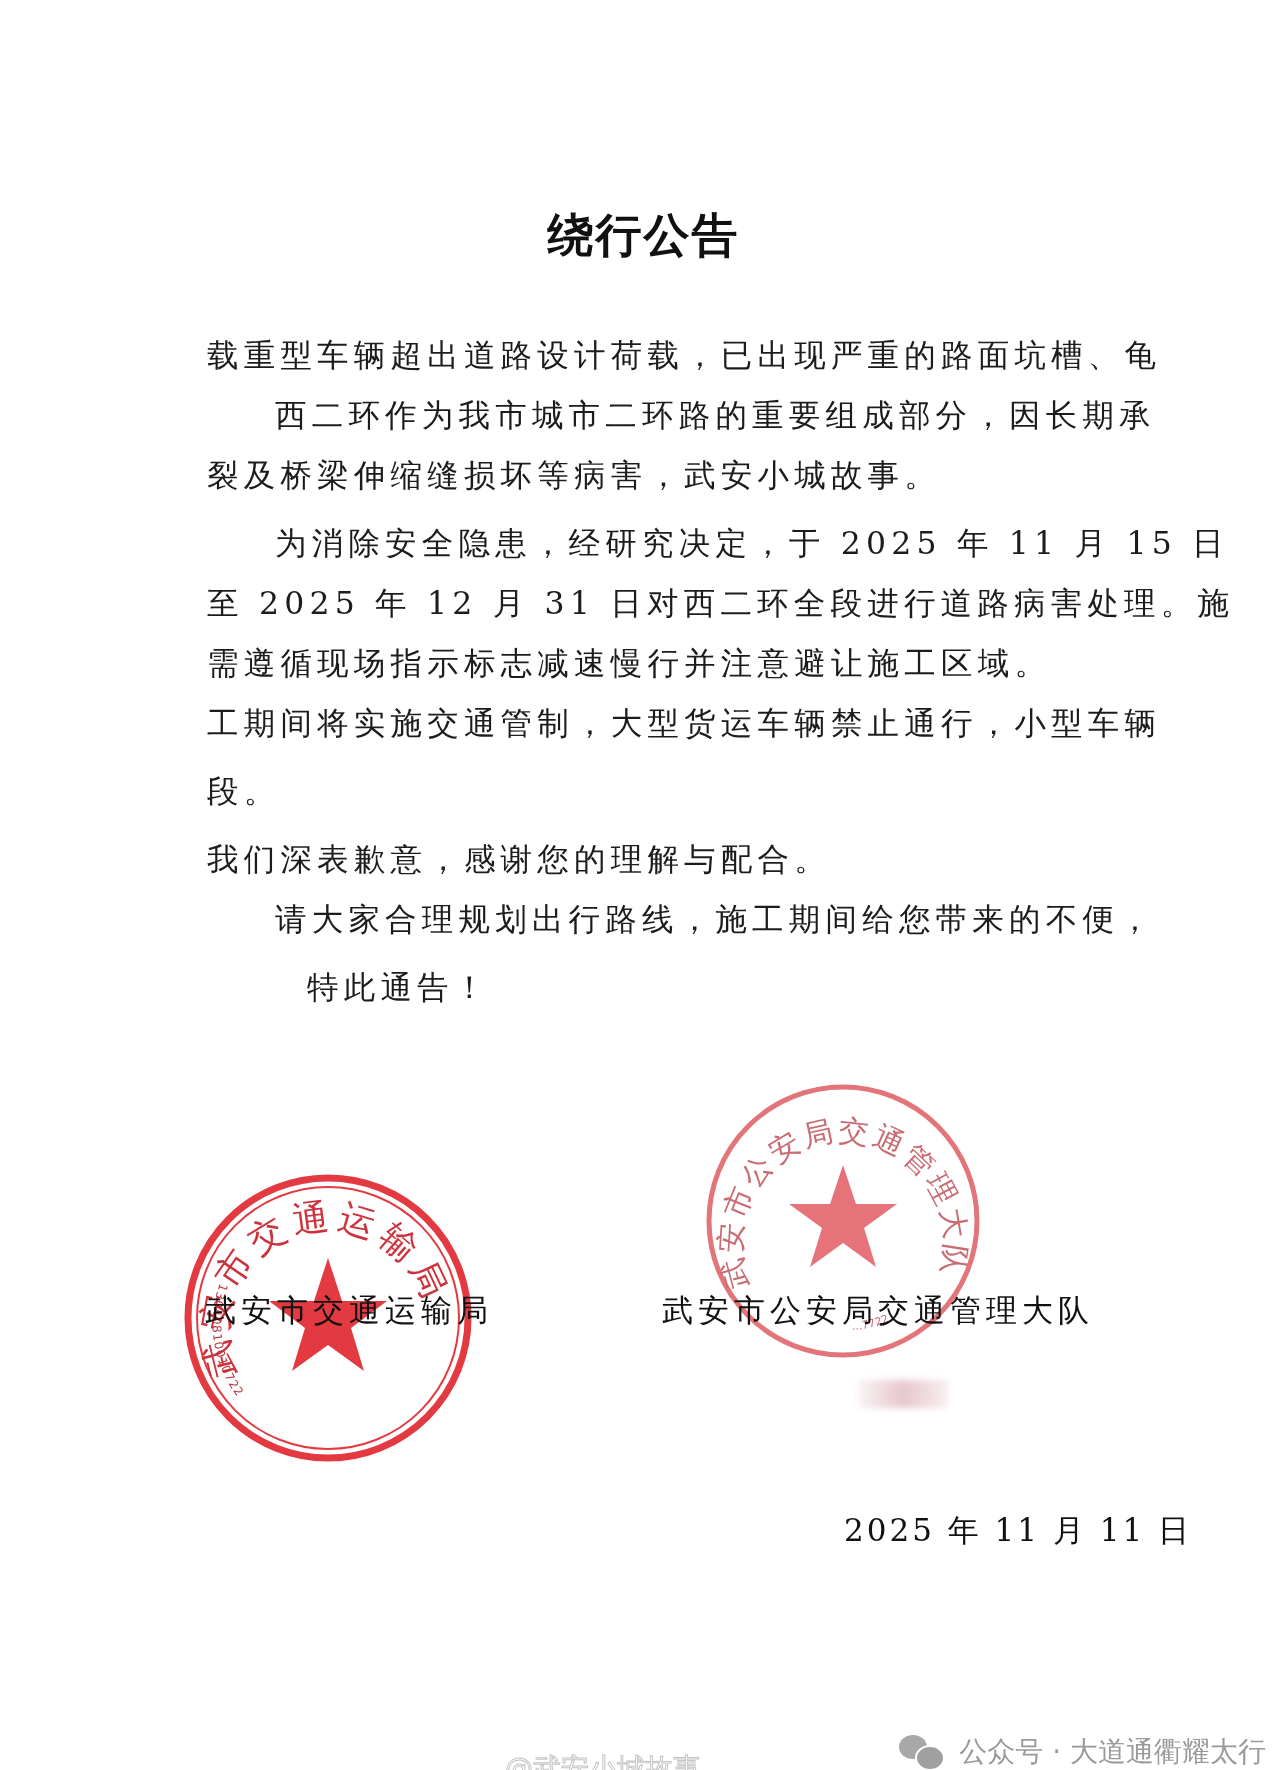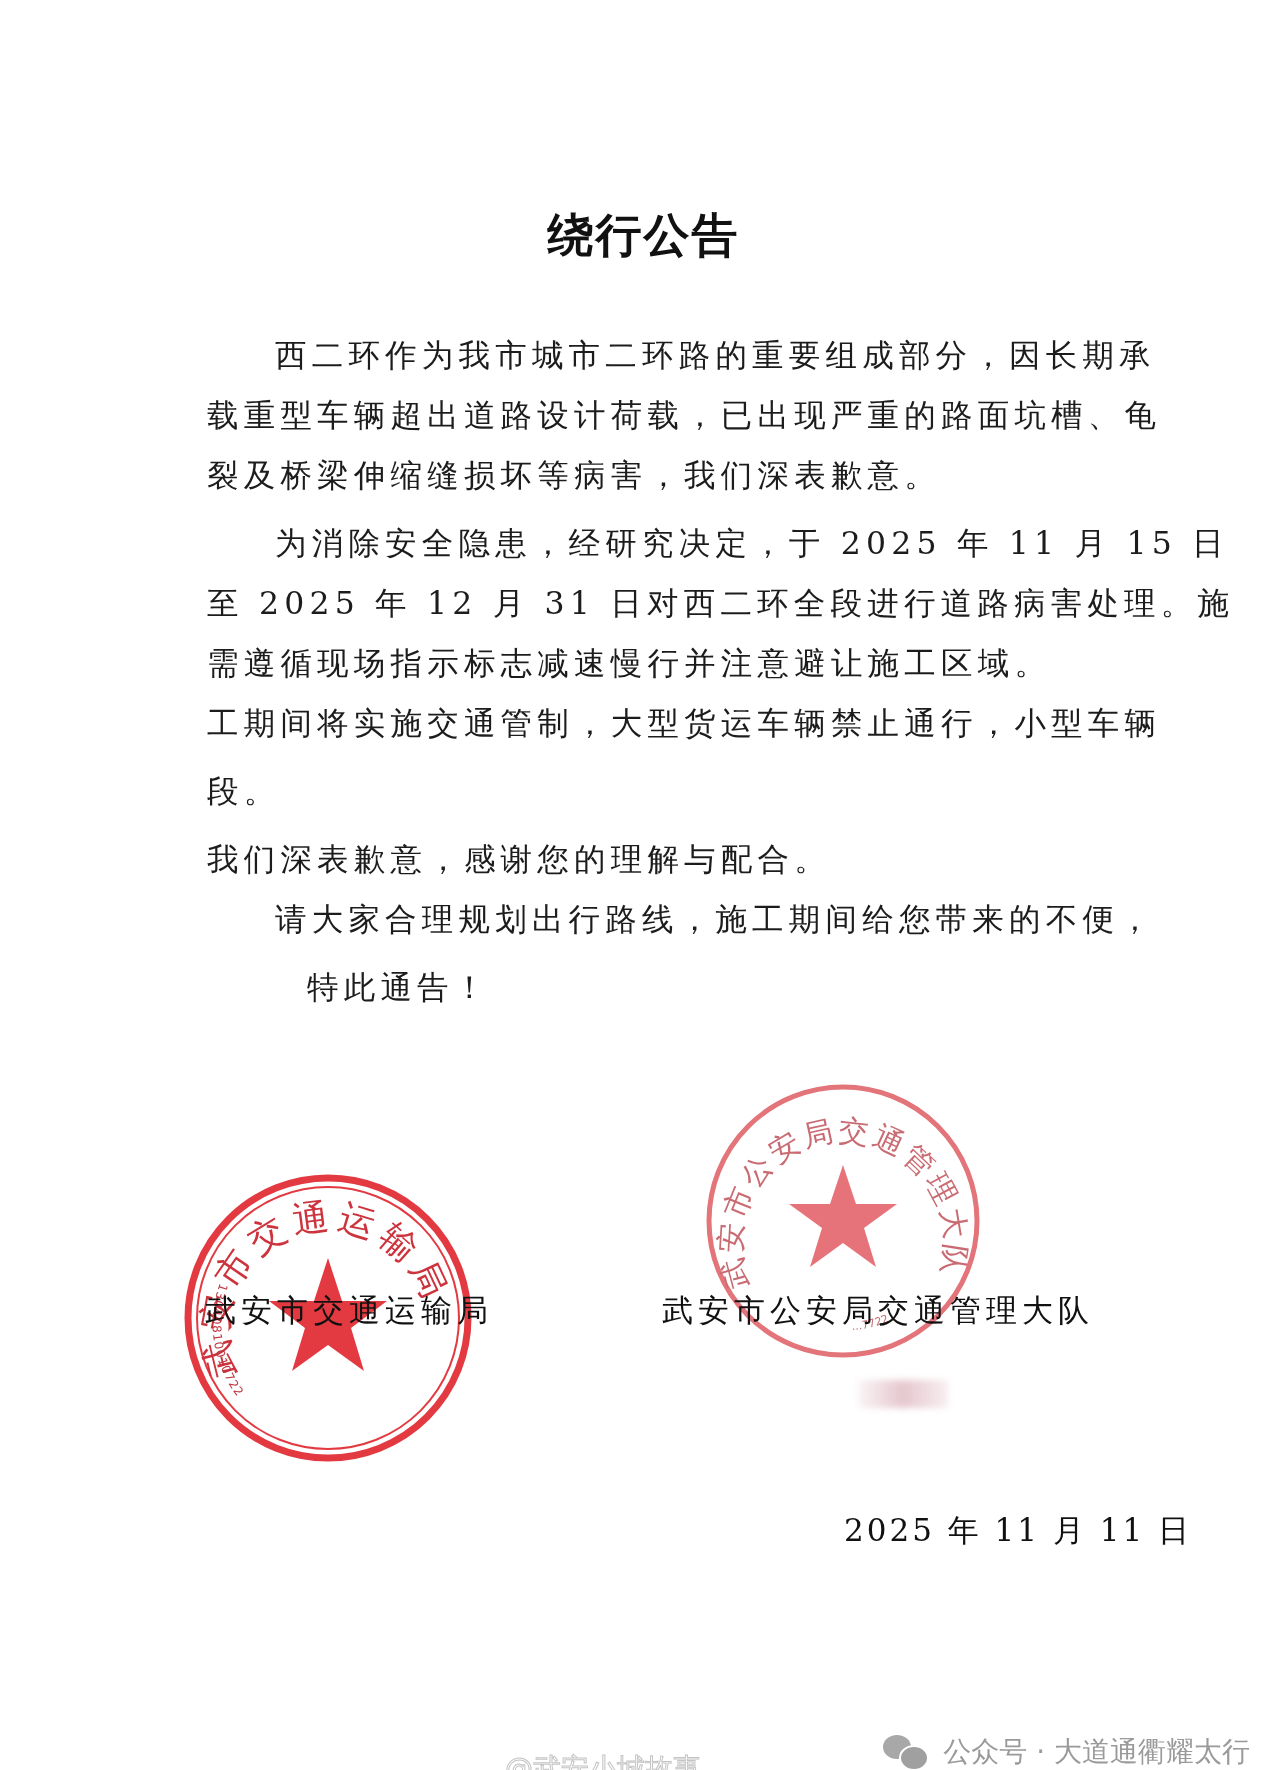--- a/index.html
+++ b/index.html
@@ -32,21 +32,21 @@
     }
     .stamp { position: absolute; z-index: 2; opacity: 0.9; }
     .stamp-left { left: 180px; top: 1173px; width: 296px; height: 290px; }
     .stamp-right { left: 702px; top: 1080px; width: 282px; height: 282px; opacity: 0.75; }
     .blur-box {
       position: absolute; left: 858px; top: 1380px; width: 90px; height: 28px;
       background: linear-gradient(90deg, rgba(230,200,205,0.2), rgba(225,190,198,0.85), rgba(230,200,205,0.3));
       filter: blur(3px); z-index: 4;
     }
     .watermark {
-      position: absolute; right: 30px; top: 1733px; z-index: 5;
+      position: absolute; right: 14px; top: 1733px; z-index: 5;
       font-family: "DejaVu Sans", "Liberation Sans", sans-serif; font-size: 28px; color: #9a9a9a;
       display: flex; align-items: center; gap: 16px; white-space: nowrap;
     }
     .wechat-icon { width: 44px; height: 34px; position: relative; }
     .bubble1 { position: absolute; left: 0; top: 0; width: 28px; height: 24px; border-radius: 50%; background: #a8a8a8; }
     .bubble2 { position: absolute; left: 16px; top: 10px; width: 26px; height: 22px; border-radius: 50%; background: #a0a0a0; border: 2px solid #fff; }
     .watermark-left {
       position: absolute; left: 505px; top: 1750px; z-index: 5;
       font-family: "DejaVu Sans", "Liberation Sans", sans-serif; font-size: 28px; color: transparent;
       -webkit-text-stroke: 1px #c4c4c4; white-space: nowrap;
@@ -54,23 +54,23 @@
   </style>
 </head>
 <body>
 
 <div class="page">
 
   <div class="title">绕行公告</div>
 
   <div class="body-text">
 
+    <div class="line">载重型车辆超出道路设计荷载，已出现严重的路面坑槽、龟</div>
     <div class="line indent">西二环作为我市城市二环路的重要组成部分，因长期承</div>
-    <div class="line">载重型车辆超出道路设计荷载，已出现严重的路面坑槽、龟</div>
-    <div class="line">裂及桥梁伸缩缝损坏等病害，我们深表歉意。</div>
+    <div class="line">裂及桥梁伸缩缝损坏等病害，武安小城故事。</div>
     <div class="gap"></div>
 
     <div class="line indent">为消除安全隐患，经研究决定，于 2025 年 11 月 15 日</div>
     <div class="line">至 2025 年 12 月 31 日对西二环全段进行道路病害处理。施</div>
     <div class="line">需遵循现场指示标志减速慢行并注意避让施工区域。</div>
     <div class="line">工期间将实施交通管制，大型货运车辆禁止通行，小型车辆</div>
     <div class="gap"></div>
 
     <div class="line">段。</div>
     <div class="gap"></div>

